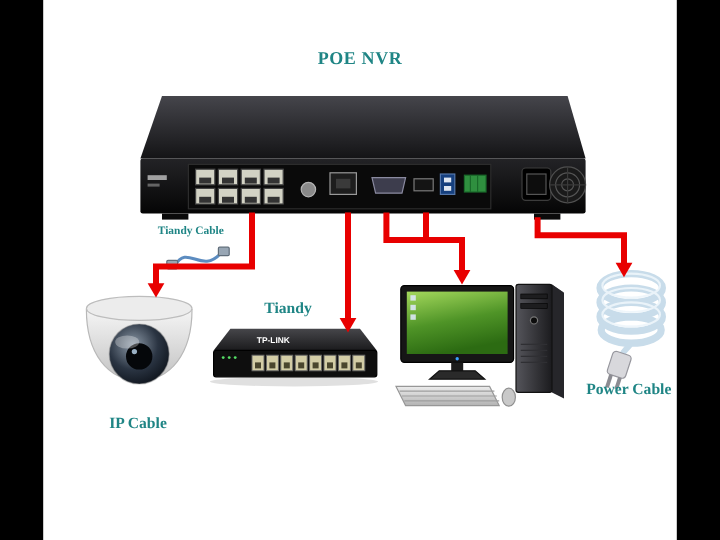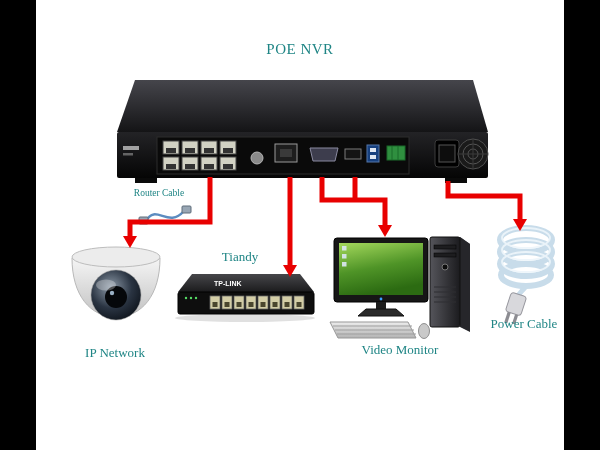--- a/index.html
+++ b/index.html
@@ -1,21 +1,21 @@
 <!DOCTYPE html>
 <html style="--label: #1f8585; --arrow: #e80000;"><head>
 <meta charset="utf-8">
 <style>
   html,body{margin:0;padding:0;background:#fff;}
   .stage{position:relative;width:600px;height:450px;background:#ffffff;overflow:hidden;
          font-family:"Liberation Serif",serif;}
   .side-bar{position:absolute;top:0;bottom:0;background:#000;}
   .side-bar.left{left:0;width:36px;}
   .side-bar.right{left:564px;width:36px;}
-  .lbl{position:absolute;font-family:"Liberation Serif",serif;font-weight:400;
+  .lbl{position:absolute;font-family:"Liberation Serif",serif;font-weight:700;
        color:var(--label,#1f8585);text-align:center;line-height:1.2;}
   .lbl.title{left:240px;top:40px;width:120px;font-size:15px;letter-spacing:.5px;}
   .lbl.netcable{left:116px;top:188px;width:86px;font-size:9.5px;}
   .lbl.router{left:203px;top:249px;width:74px;font-size:13px;}
   .lbl.ipcam{left:61px;top:345px;width:108px;font-size:13px;}
   .lbl.monitor{left:328px;top:342px;width:144px;font-size:13px;}
   .lbl.powercable{left:480px;top:316px;width:88px;font-size:13px;}
   .device{position:absolute;}
   .device svg{display:block;}
   .arrows{position:absolute;left:0;top:0;width:600px;height:450px;pointer-events:none;}
@@ -249,21 +249,20 @@
       <polyline class="arrow-line" points="322,177 322,200 385,200 385,226"></polyline>
       <polygon class="arrow-head" points="378,225 392,225 385,237"></polygon>
     </g>
     <g>
       <polyline class="arrow-line" points="448,181 448,196 520,196 520,220"></polyline>
       <polygon class="arrow-head" points="513,219 527,219 520,231"></polygon>
     </g>
   </svg>
 
   <div class="lbl title">POE NVR</div>
-  <div class="lbl netcable">Router Cable</div>
+  <div class="lbl netcable">Tiandy Cable</div>
   <div class="lbl router">Tiandy</div>
-  <div class="lbl ipcam">IP Network</div>
+  <div class="lbl ipcam">IP Cable</div>
   <div class="lbl monitor">
-    <div>Video Monitor</div>
   </div>
   <div class="lbl powercable">Power Cable</div>
 
 </div>
 
 </body></html>

